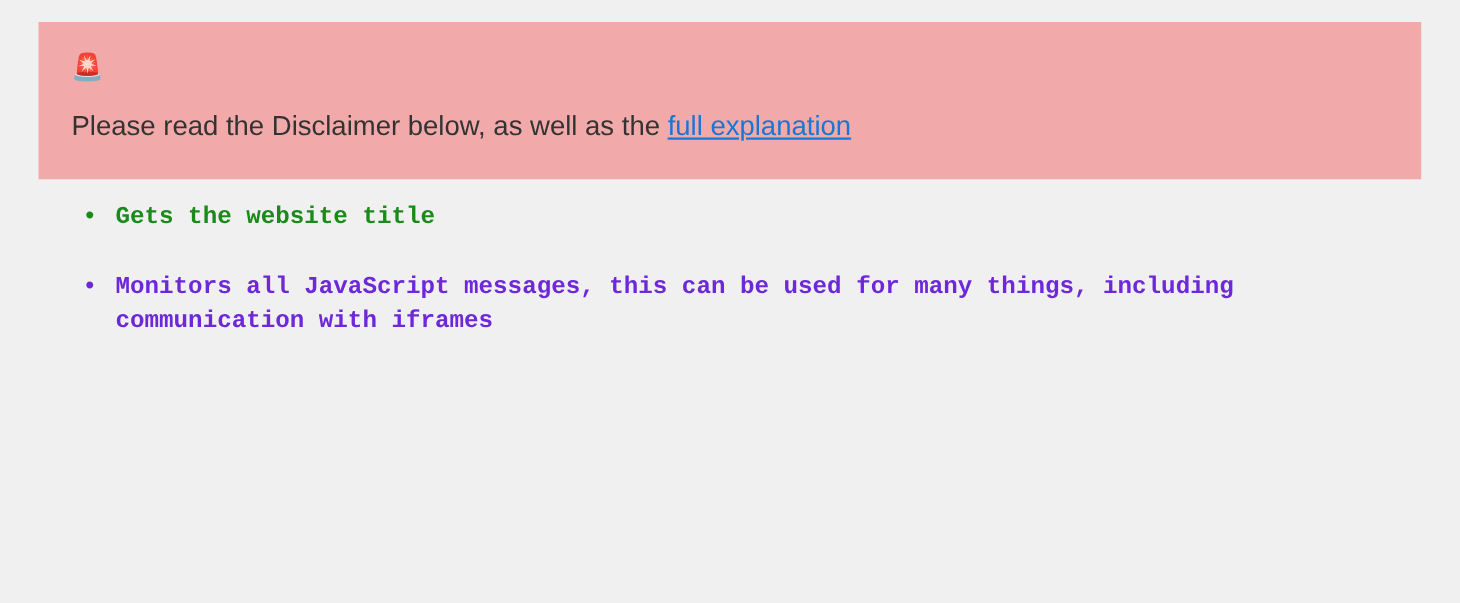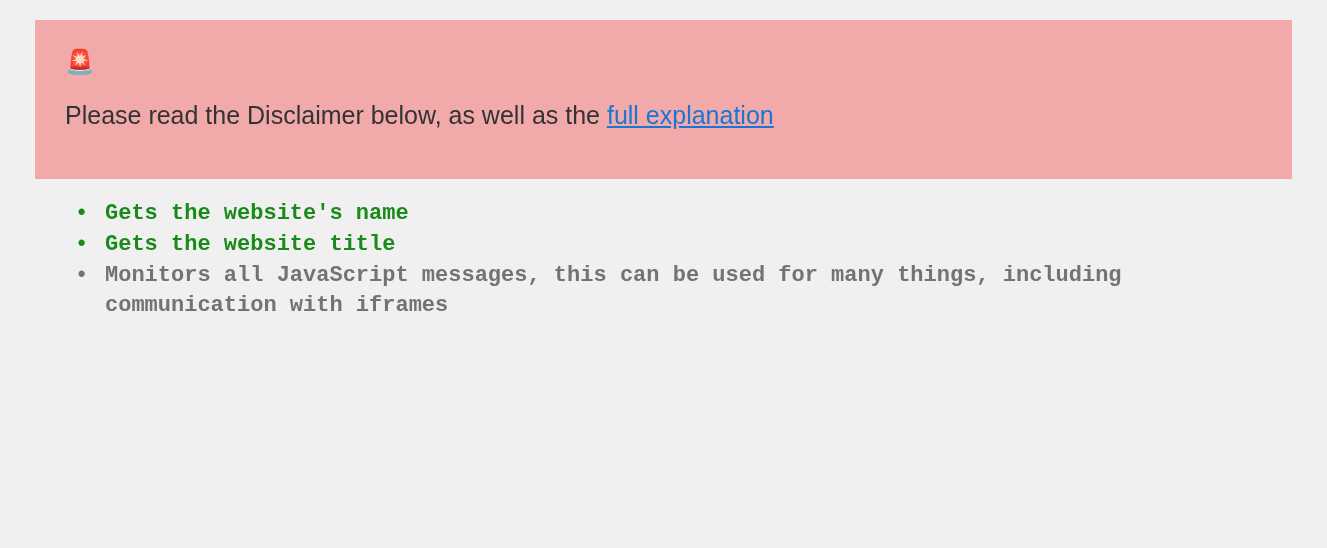--- a/index.html
+++ b/index.html
@@ -22,21 +22,21 @@
       padding: 30px;
       margin-bottom: 20px;
     }
     .alert-line {
       font-size: 25px;
       color: #333;
       line-height: 1.4;
       margin-bottom: 24px;
     }
     .alert-line:last-child {
-      margin-bottom: 16px;
+      margin-bottom: 0;
     }
     .alert-title {
       display: flex;
       align-items: center;
       gap: 8px;
     }
     .siren-icon {
       display: inline-block;
       font-size: 24px;
       line-height: 1;
@@ -61,40 +61,38 @@
     .findings-list li::before {
       content: "•";
       position: absolute;
       left: 10px;
       top: 0;
     }
     .finding-green {
       color: #1a8a1a;
     }
     .finding-red {
-      color: #737373;
+      color: #6d28d9;
+      margin-top: 32px;
     }
   </style>
 </head>
 <body>
 
 <div class="container">
   <div class="alert-box">
     <div class="alert-line alert-title">
       <span class="siren-icon">🚨</span>
     </div>
     <div class="alert-line">
       <span>Please read the Disclaimer below, as well as the </span><a class="alert-link">full explanation</a>
     </div>
   </div>
 
   <ul class="findings-list">
     <li class="finding-green">
-      <span>Gets the website's name</span>
-    </li>
-    <li class="finding-green">
       <span>Gets the website title</span>
     </li>
     <li class="finding-red">
       <span>Monitors all JavaScript messages, this can be used for many things, including communication with iframes</span>
     </li>
   </ul>
 </div>
 
 </body></html>

